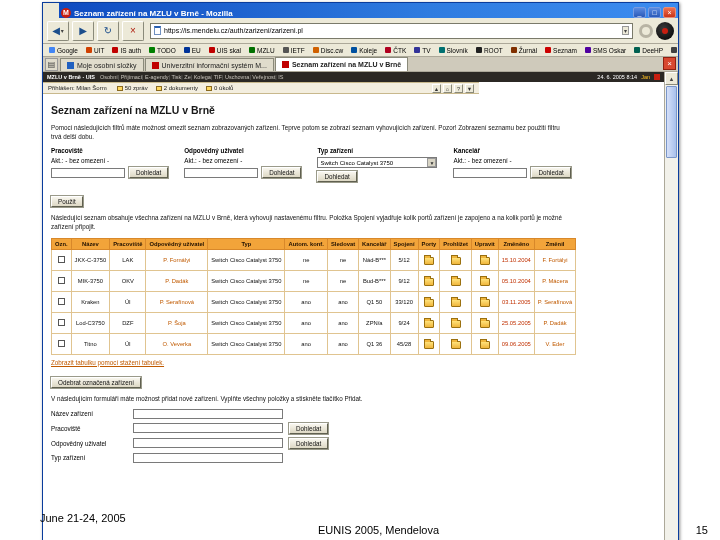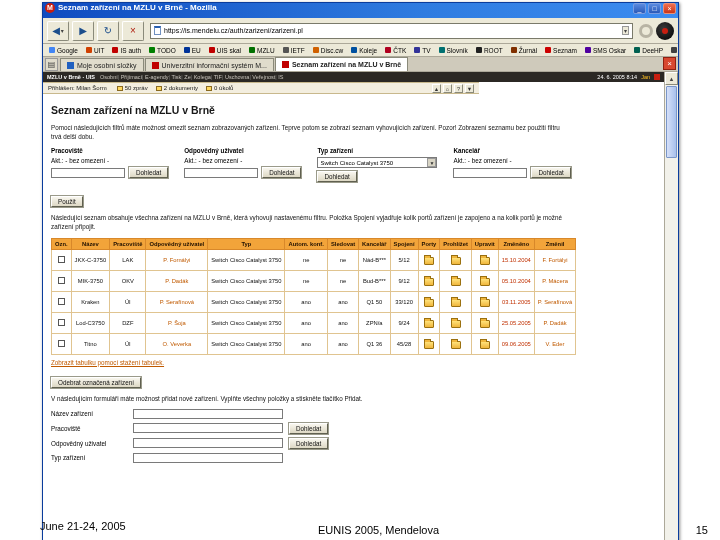--- a/index.html
+++ b/index.html
@@ -7,21 +7,21 @@
   body{font-family:"Liberation Sans","DejaVu Sans",sans-serif;background:#ffffff;position:relative;}
 
   .slide{position:absolute;inset:0;background:#fff;}
 
   
   .window{position:absolute;left:42px;top:2px;width:637px;height:560px;
     border:1px solid #0a3c9c;background:#ece9d8;display:flex;flex-direction:column;
     box-shadow:1px 1px 3px rgba(0,0,0,.45);overflow:hidden;}
 
   .titlebar{flex:0 0 15px;background:linear-gradient(90deg,#0f4bc0,#2f7ce0 60%,#3c8cf0);
-    display:flex;align-items:flex-start;gap:3px;padding:0 2px;}
+    display:flex;align-items:flex-end;gap:3px;padding:0 2px;margin-left:16px;}
   .app-icon{width:10px;height:10px;border-radius:50%;background:#c81e10;color:#fff;
     font-size:7px;line-height:10px;text-align:center;font-weight:bold;}
   .title{color:#fff;font-size:8px;font-weight:bold;white-space:nowrap;overflow:hidden;flex:1;}
   .winbtns{display:flex;gap:2px;}
   .wbtn{width:13px;height:11px;font-size:7px;line-height:10px;text-align:center;color:#fff;
     border:1px solid #7a9ce0;border-radius:2px;background:linear-gradient(#5a8ae0,#2a5ab8);}
   .wbtn.close{background:linear-gradient(#f07050,#c83418);border-color:#e89078;}
 
   .menubar{flex:0 0 13px;display:flex;align-items:center;gap:10px;padding:0 7px;
     font-size:8px;color:#000;background:#ece9d8;border-bottom:1px solid #d8d4c0;}
@@ -137,21 +137,21 @@
     background:#f0b63c;border:1px solid #9a7010;border-bottom:none;}
 
   .tbl-link{font-size:6.3px;color:#c05a00;text-decoration:underline;margin:3px 0 5px;}
   .gap{height:5px;}
 
   .frm{margin-top:4px;}
   .frm-row{display:flex;align-items:center;gap:6px;margin-bottom:4px;font-size:6.3px;}
   .frm-label{width:76px;white-space:nowrap;}
 
   
-  .footer-left{position:absolute;left:40px;bottom:8px;font-size:11px;color:#000;z-index:60;}
+  .footer-left{position:absolute;left:40px;bottom:16px;font-size:11px;color:#000;z-index:60;}
   .footer-center{position:absolute;left:318px;bottom:4px;font-size:11px;color:#000;z-index:60;}
   .footer-right{position:absolute;right:12px;bottom:4px;font-size:11px;color:#000;z-index:60;}
 </style>
 </head>
 <body>
 
 <div class="slide">
 
   <div class="window">
 

